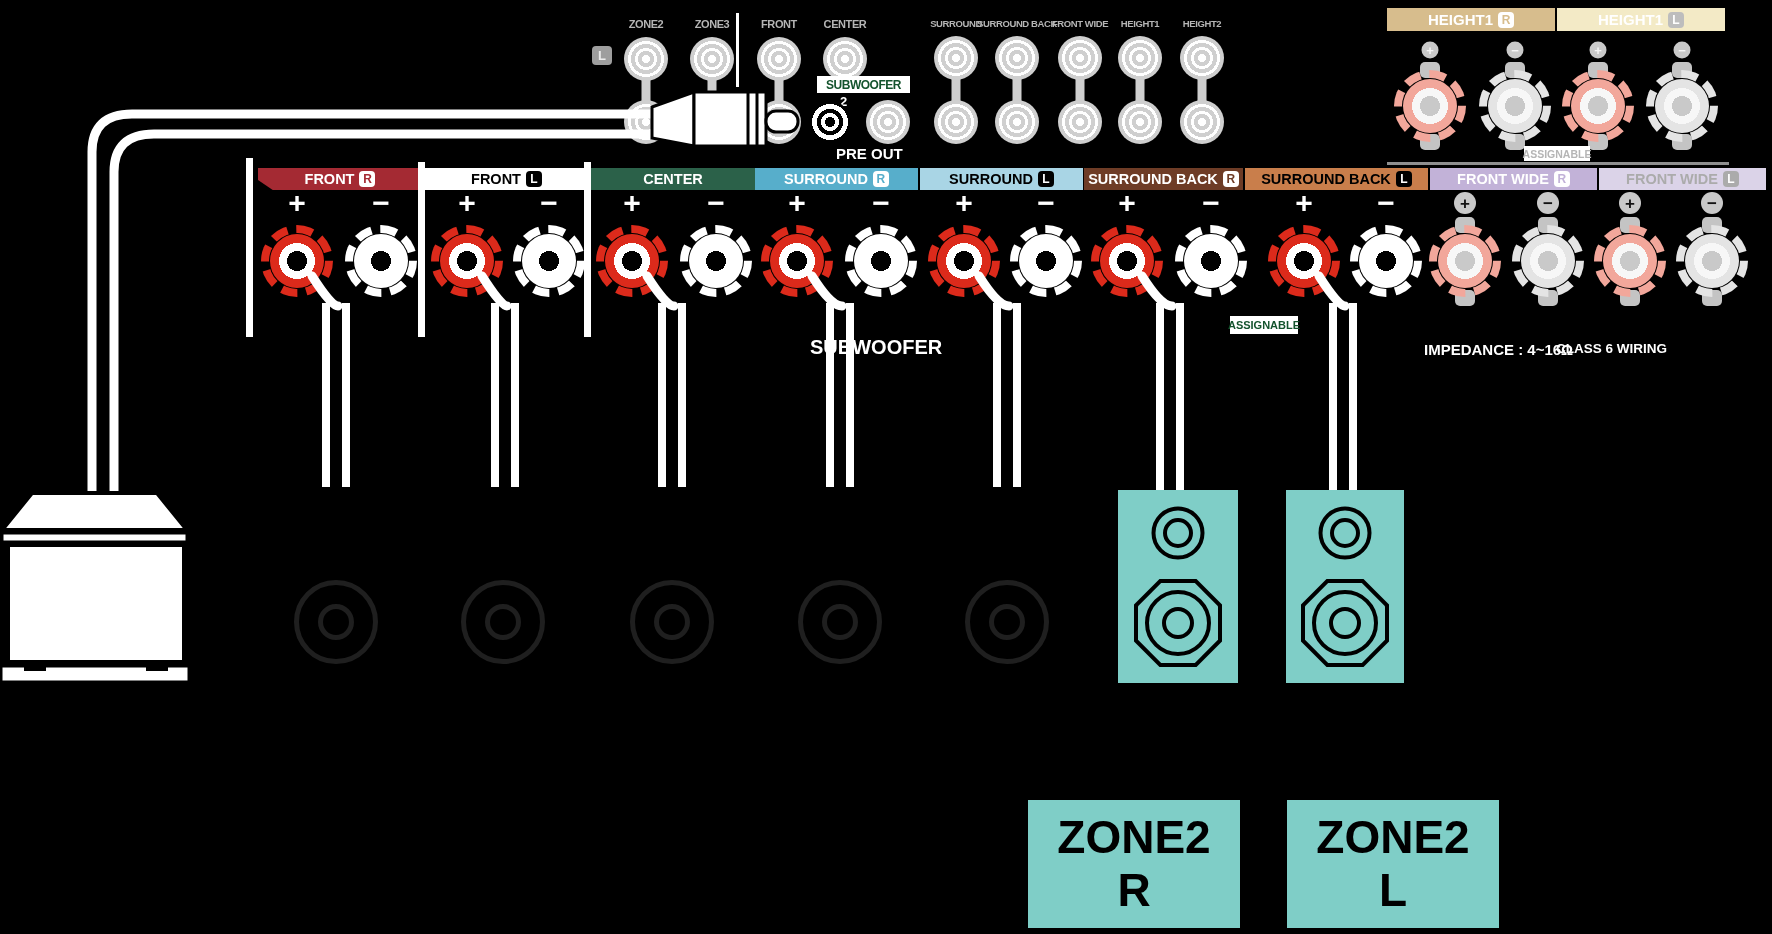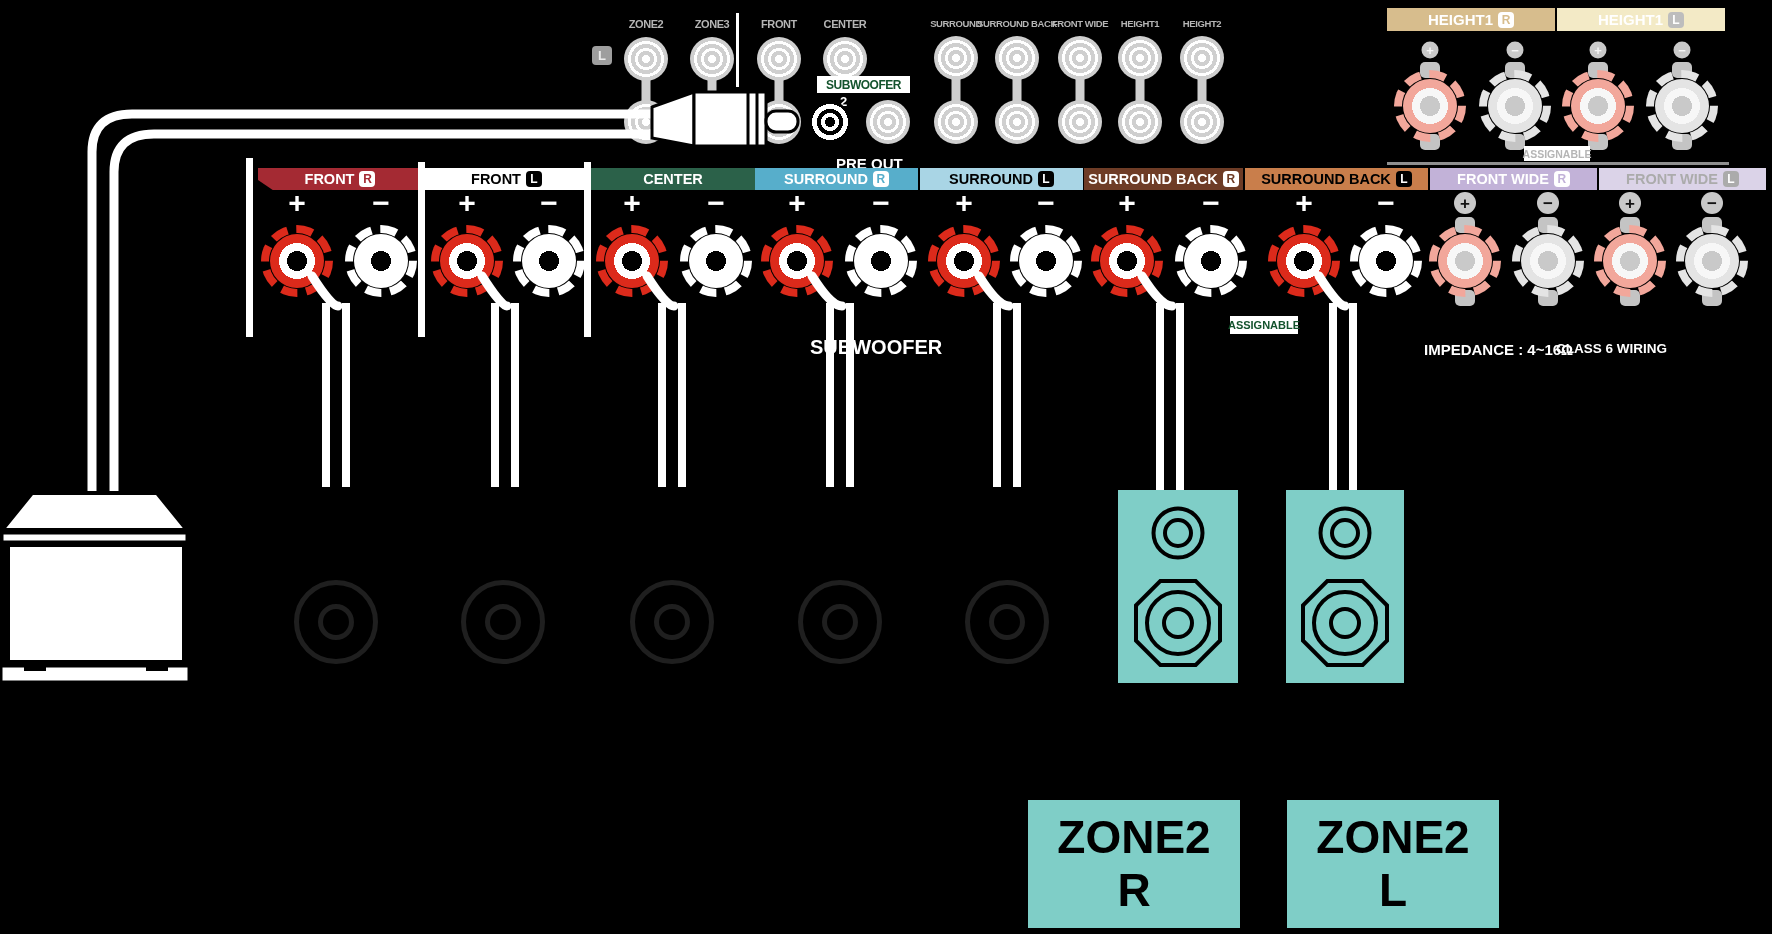--- a/index.html
+++ b/index.html
@@ -109,21 +109,21 @@
   <div class="whitebox" style="left:592px;top:46px;width:20px;height:19px;border-radius:4px;background:#9e9e9e;color:#ececec;font-size:13px;">L</div>
 
   <div class="divline" style="left:736px;top:13px;height:74px;"></div>
 
   <div class="whitebox" style="left:817px;top:76px;width:93px;height:17px;font-size:12px;letter-spacing:-0.5px;">SUBWOOFER</div>
   <div class="note" style="left:840px;top:94px;font-size:13px;">2</div>
 
   <div class="sub-jack" style="left:830px;top:122px;"></div>
   <div class="jack" style="left:888px;top:122px;"></div>
 
-  <div class="note" style="left:836px;top:155px;font-size:15px;">PRE OUT</div>
+  <div class="note" style="left:836px;top:145px;font-size:15px;">PRE OUT</div>
 
   <div>
     <div class="banner" style="left:1387px;width:168px;background:#D7BD8D;">
       <span>HEIGHT1</span>
       <span class="badge" style="background:#FFFFFF;color:#D7BD8D;">R</span>
     </div>
     <div class="banner" style="left:1557px;width:168px;background:#F3EAC6;">
       <span>HEIGHT1</span>
       <span class="badge" style="background:#BDBDBD;color:#FFFFFF;">L</span>
     </div>

